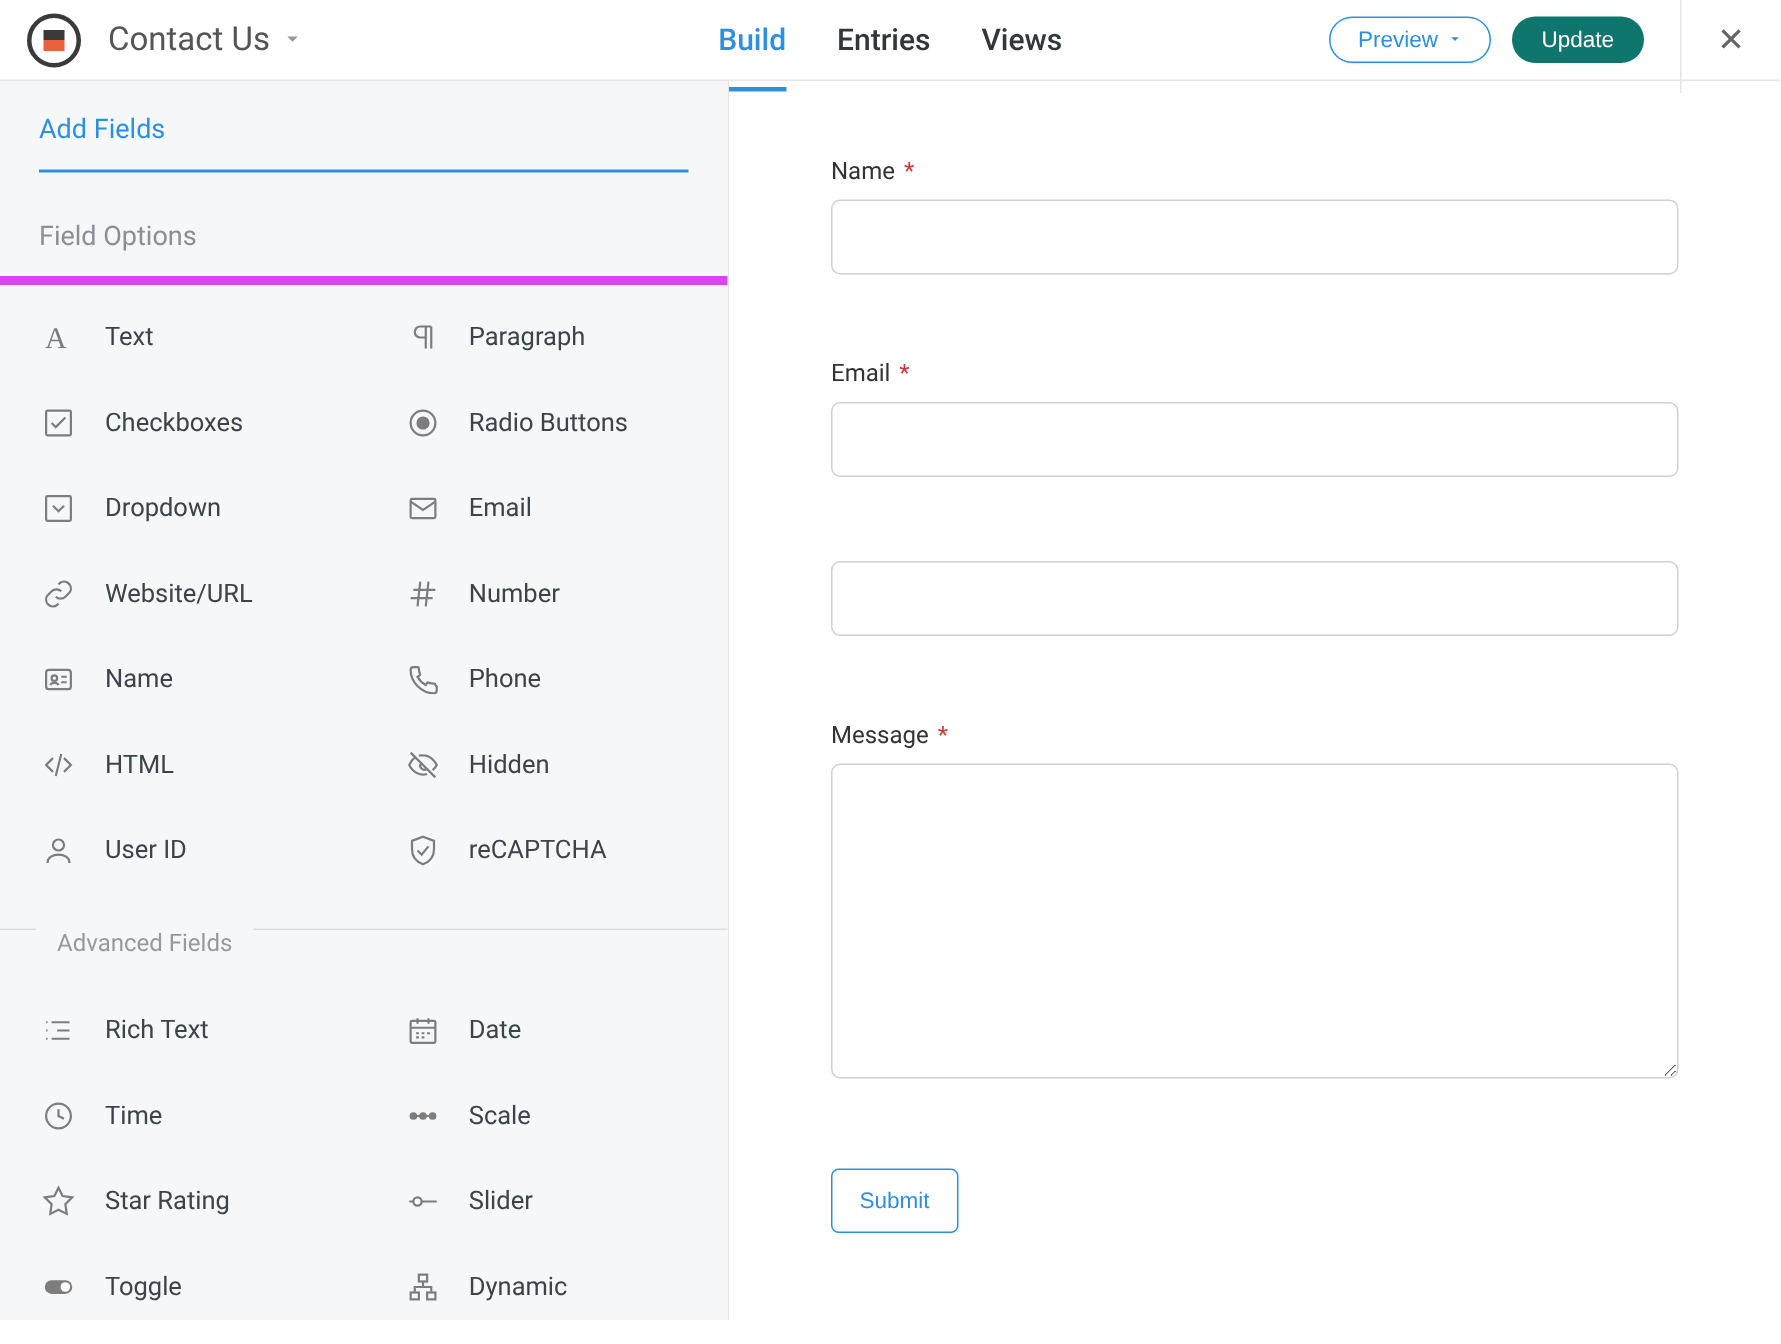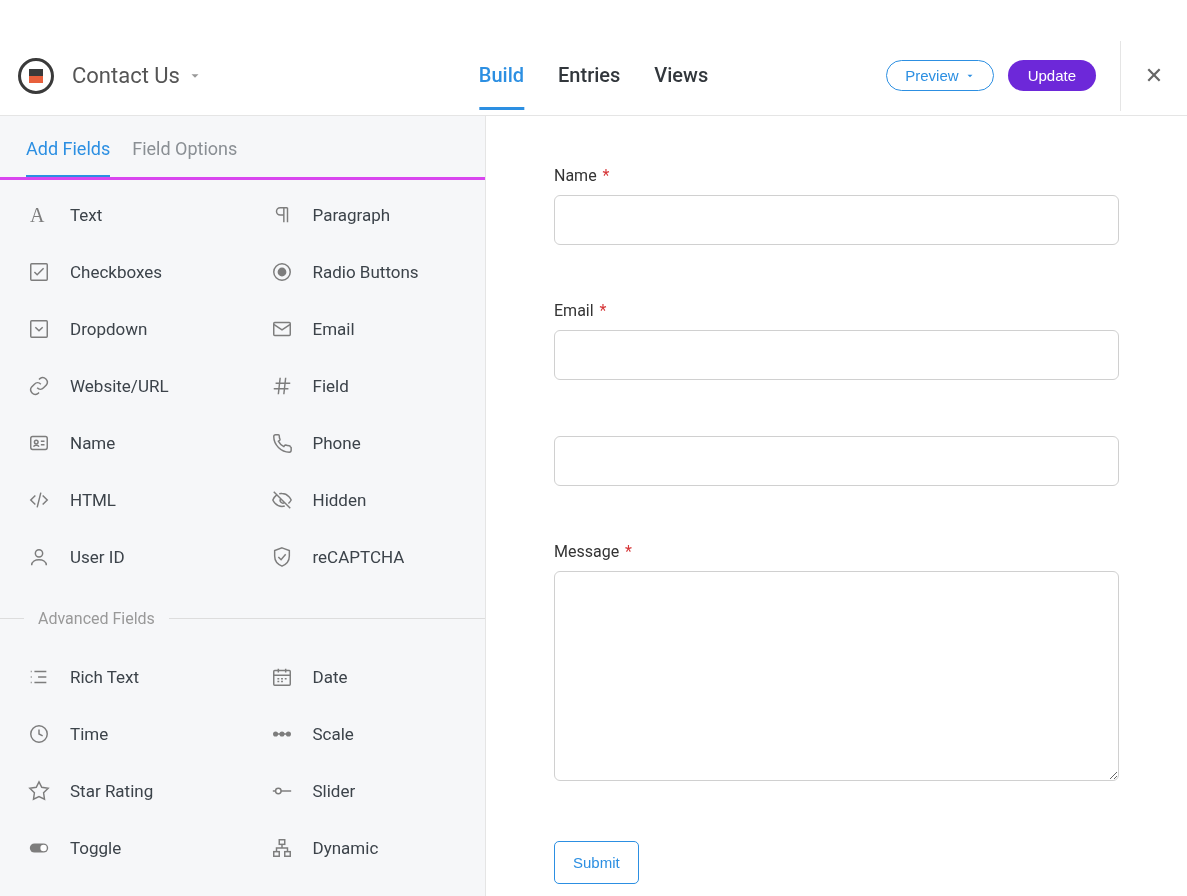--- a/index.html
+++ b/index.html
@@ -7,25 +7,24 @@
     font-family: -apple-system, BlinkMacSystemFont, "Segoe UI", Roboto, Helvetica, Arial, sans-serif;
     width: 1187px;
     height: 896px;
     overflow: hidden;
     background: #fff;
     color: #32373c;
   }
   .header {
     display: flex;
     align-items: center;
-    height: 80px;
+    height: 54px;
     border-bottom: 1px solid #e5e5e5;
     padding: 0 18px;
     background: #fff;
-    margin-top: 36px;
   }
   .logo {
     width: 36px; height: 36px;
     border: 3px solid #3a3a3a;
     border-radius: 50%;
     display: flex; align-items: center; justify-content: center;
     margin-right: 18px;
   }
   .logo-inner {
     width: 14px; height: 14px;
@@ -63,21 +62,21 @@
     border: 1.5px solid #2C8FE2;
     color: #2C8FE2;
     background: #fff;
     border-radius: 18px;
     padding: 6px 18px;
     font-size: 15px;
     display: flex; align-items: flex-end; gap: 6px;
     cursor: pointer;
   }
   .btn-update {
-    background: #6d28d9;
+    background: #0f766e;
     color: #fff;
     border: none;
     border-radius: 18px;
     padding: 7px 20px;
     font-size: 15px;
     cursor: pointer;
   }
   .divider {
     width: 1px; height: 70px; background: #e5e5e5;
     margin: 0 4px 0 10px;
@@ -94,23 +93,24 @@
   .sidebar {
     width: 486px;
     background: #f6f7f9;
     border-right: 1px solid #e5e5e5;
     position: relative;
     overflow-y: auto;
   }
   .sidebar::-webkit-scrollbar { width: 10px; }
   .sidebar::-webkit-scrollbar-thumb { background: #ccc; border-radius: 5px; }
   .sidebar-tabs {
-    display: flex; gap: 22px;
+    display: flex; gap: 32px;
     padding: 22px 26px 0;
-    border-bottom: 3px solid #d946ef;
+    border-bottom: 6px solid #d946ef;
+    flex-direction: column;
   }
   .sidebar-tab {
     font-size: 18px; font-weight: 400;
     padding-bottom: 16px;
     color: #8a8f94;
     cursor: pointer;
   }
   .sidebar-tab.active {
     color: #2C8FE2;
     border-bottom: 2px solid #2C8FE2;
@@ -133,21 +133,21 @@
     display: flex; align-items: center; justify-content: center;
     color: #7d7d7d;
   }
   .field-item .label {
     margin-left: 16px;
     font-size: 17px;
   }
 
   .section-divider {
     grid-column: 1 / -1;
-    display: flex; align-items: center;
+    display: flex; align-items: flex-start;
     color: #999; font-size: 16px;
     padding: 18px 0 14px 0;
     gap: 14px;
   }
   .section-divider::before { content:""; height:1px; width:24px; background:#ddd; }
   .section-divider::after { content:""; height:1px; flex:1; background:#ddd; }
 
   .canvas {
     flex: 1;
     padding: 50px 68px;
@@ -288,21 +288,21 @@
             </svg>
           </span>
           <span class="label">Website/URL</span>
         </div>
         <div class="field-item">
           <span class="icon">
             <svg width="22" height="22" viewBox="0 0 24 24">
               <path d="M5 9h16M3 15h16M10 3L8 21M16 3l-2 18"></path>
             </svg>
           </span>
-          <span class="label">Field</span>
+          <span class="label">Number</span>
         </div>
         <div class="field-item">
           <span class="icon">
             <svg width="22" height="22" viewBox="0 0 24 24">
               <rect x="3" y="5" width="18" height="14" rx="2"></rect>
               <circle cx="9" cy="11" r="2"></circle>
               <path d="M6 16c1-2 5-2 6 0M14 10h4M14 14h4"></path>
             </svg>
           </span>
           <span class="label">Name</span>

